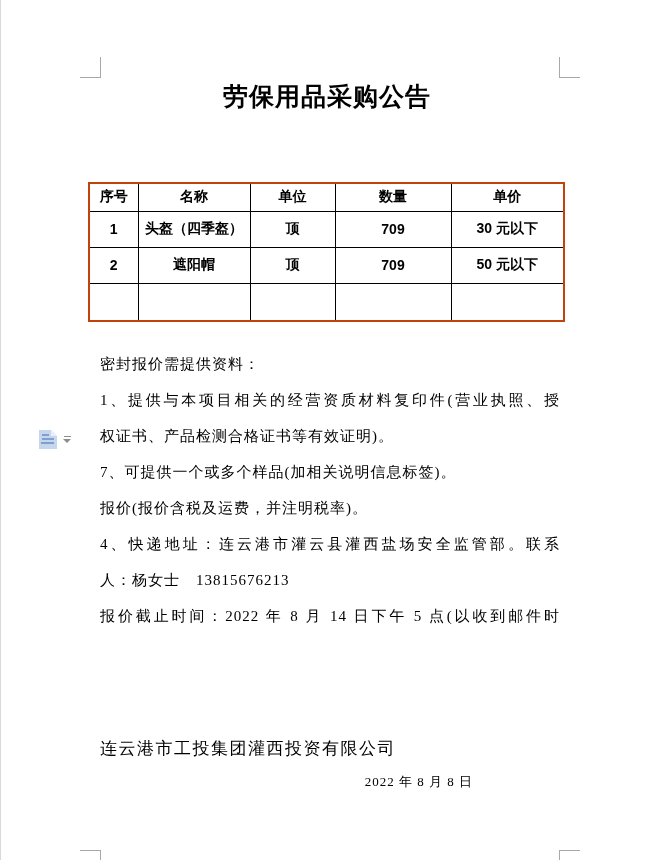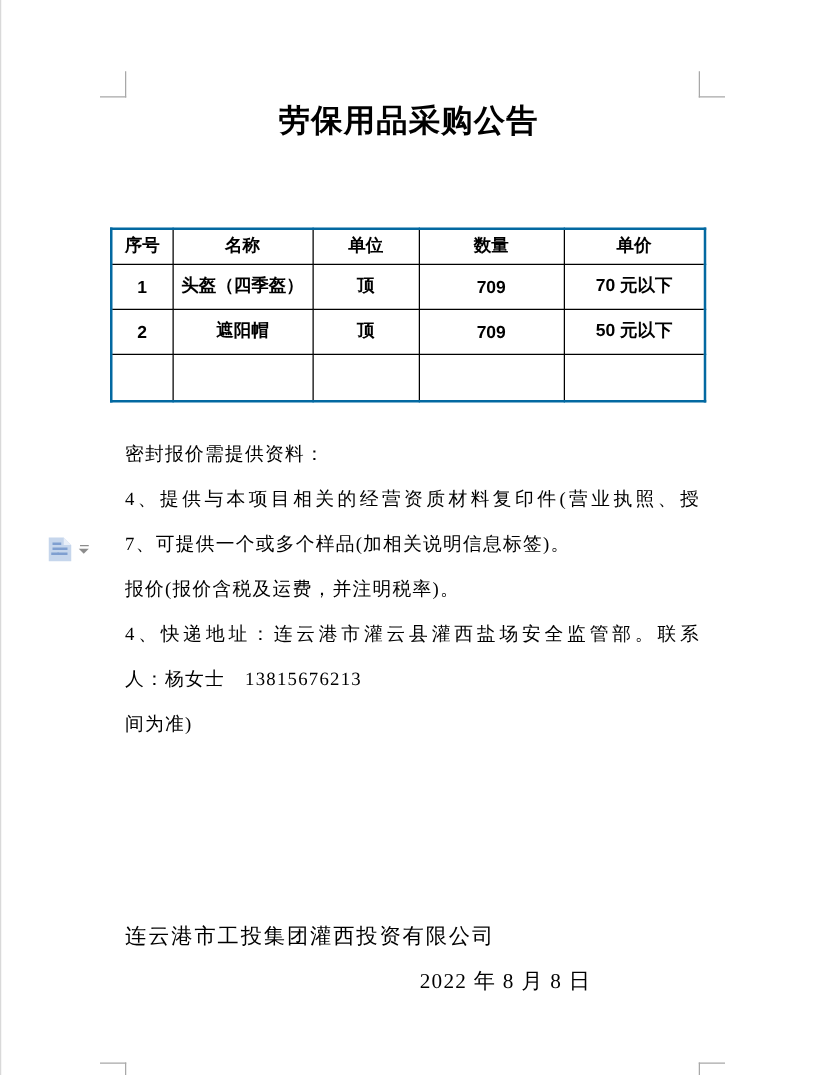--- a/index.html
+++ b/index.html
@@ -33,21 +33,21 @@
     position:absolute;left:88px;top:182px;
     border-collapse:collapse;table-layout:fixed;
     width:475px;
     font-family:"Liberation Sans","DejaVu Sans",sans-serif;
     font-size:14px;font-weight:bold;
   }
   table.items th,table.items td{
     border:1px solid #000;text-align:center;vertical-align:middle;
     padding:0;overflow:hidden;
   }
-  table.items{border:2px solid #0369a1;}
+  table.items{border:2px solid #c2410c;}
   tr.hdr{height:28px;}
   tr.r1{height:36px;}
   tr.r2{height:36px;}
   tr.r3{height:38px;}
   col.c0{width:49px;} col.c1{width:112px;} col.c2{width:85px;} col.c3{width:116px;} col.c4{width:113px;}
 
   .body-text{position:absolute;left:100px;top:346px;width:460px;}
   .bline{
     height:36px;line-height:36px;font-size:15px;letter-spacing:1px;
     white-space:nowrap;
@@ -58,21 +58,21 @@
     text-justify:inter-character;
   }
 
   .sig-company{
     position:absolute;left:100px;top:737px;width:460px;
     font-size:17px;letter-spacing:1.5px;
   }
   .sig-date{
     position:absolute;left:100px;top:773px;width:460px;
     text-align:right;padding-right:87px;box-sizing:border-box;
-    font-size:17px;letter-spacing:1px;
+    font-size:13px;letter-spacing:1px;
   }
 
   
   .paste-tag{position:absolute;left:38px;top:429px;width:36px;height:24px;cursor:pointer;}
   .paste-tag svg{position:absolute;left:0;top:0;}
   .dd-arrow{position:absolute;left:25px;top:7px;width:10px;height:8px;}
   .dd-arrow .bar{position:absolute;left:1px;top:0;width:7px;height:1px;background:#8c8c8c;}
   .dd-arrow .tri{
     position:absolute;left:0;top:3px;width:0;height:0;
     border-left:4px solid transparent;border-right:4px solid transparent;
@@ -106,47 +106,48 @@
       <th>名称</th>
       <th>单位</th>
       <th>数量</th>
       <th>单价</th>
     </tr>
     <tr class="r1">
       <td>1</td>
       <td>头盔（四季盔）</td>
       <td>顶</td>
       <td>709</td>
-      <td>70 元以下</td>
+      <td>30 元以下</td>
     </tr>
     <tr class="r2">
       <td>2</td>
       <td>遮阳帽</td>
       <td>顶</td>
       <td>709</td>
       <td>50 元以下</td>
     </tr>
     <tr class="r3">
       <td></td>
       <td></td>
       <td></td>
       <td></td>
       <td></td>
     </tr>
   </tbody>
     </table>
 
   <div class="body-text">
     <div class="bline">密封报价需提供资料：</div>
-    <div class="bline stretch">4、提供与本项目相关的经营资质材料复印件(营业执照、授</div>
+    <div class="bline stretch">1、提供与本项目相关的经营资质材料复印件(营业执照、授</div>
+    <div class="bline">权证书、产品检测合格证书等有效证明)。</div>
     <div class="bline">7、可提供一个或多个样品(加相关说明信息标签)。</div>
     <div class="bline">报价(报价含税及运费，并注明税率)。</div>
     <div class="bline stretch">4、快递地址：连云港市灌云县灌西盐场安全监管部。联系</div>
     <div class="bline">人：杨女士　13815676213</div>
-    <div class="bline">间为准)</div>
+    <div class="bline stretch">报价截止时间：2022 年 8 月 14 日下午 5 点(以收到邮件时</div>
   </div>
 
   <div class="sig-company">连云港市工投集团灌西投资有限公司</div>
   <div class="sig-date">2022 年 8 月 8 日</div>
 
   <div class="paste-tag">
     <svg width="20" height="21" viewBox="0 0 20 21">
       <path d="M1 1 h12 l6 6 v13 h-18 z" fill="#c6d6ec"></path>
       <path d="M13 1 l6 6 h-6 z" fill="#e9eff8"></path>
       <rect x="4" y="5" width="7" height="2" fill="#7f9fd0"></rect>

